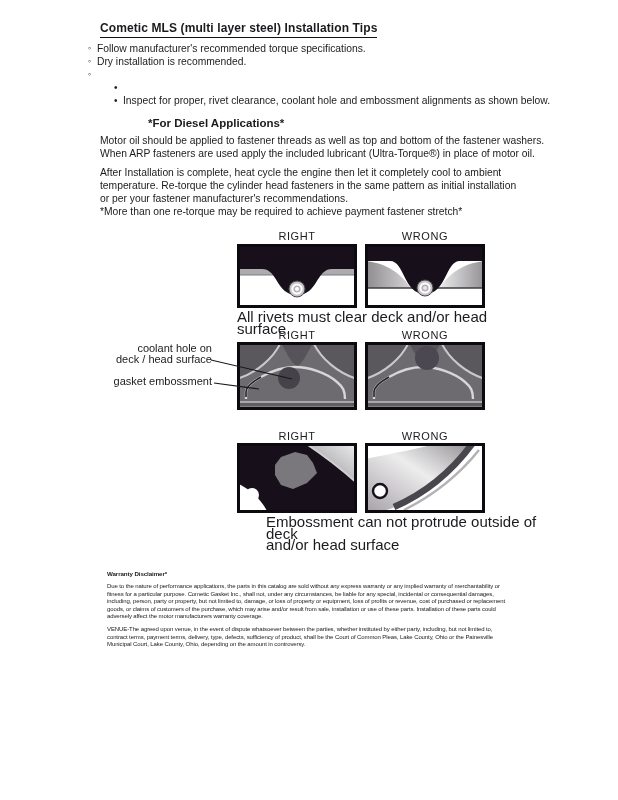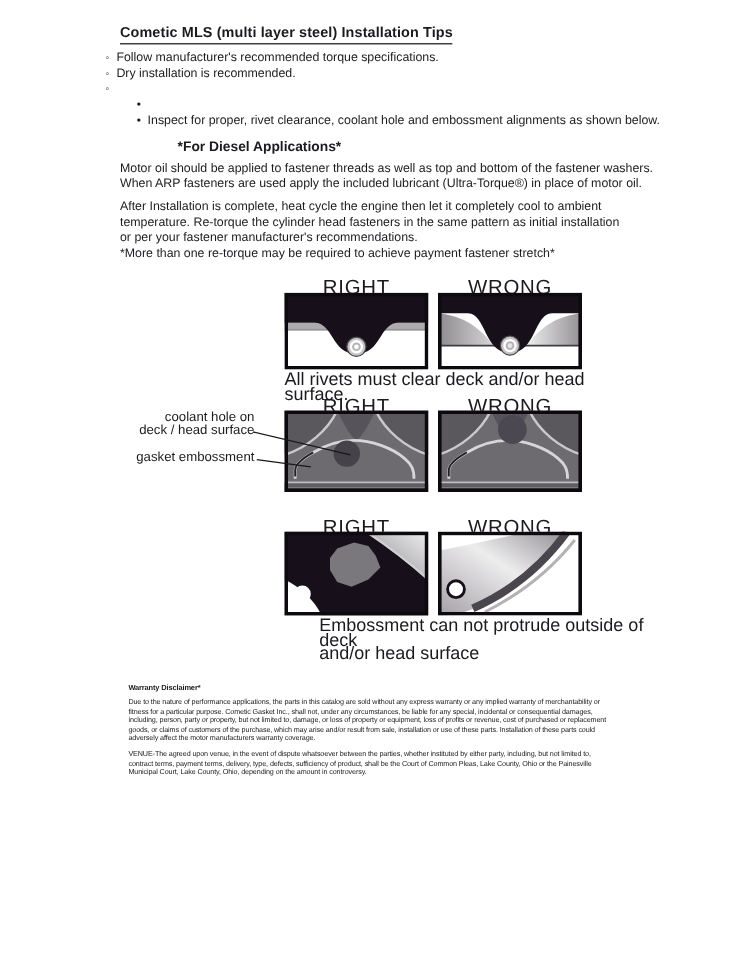--- a/index.html
+++ b/index.html
@@ -9,21 +9,21 @@
   .pre{white-space:pre-line;}
   .title{font-size:12px;font-weight:bold;border-bottom:1.6px solid #111;padding-bottom:2px;
          display:inline-block;letter-spacing:.1px;}
   .body-text{font-size:10.3px;line-height:13px;width:470px;}
   .tips{font-size:10.3px;line-height:13px;}
   .tip{display:flex;align-items:flex-start;}
   .tip .mk{width:9px;flex:0 0 9px;text-align:left;font-size:9px;line-height:13px;}
   .tip.sub{margin-left:26px;}
   .tip.sub .mk{font-size:10px;}
   .h2{font-size:11.5px;font-weight:bold;}
-  .fig-label{font-size:17px;letter-spacing:.6px;width:120px;text-align:center;}
+  .fig-label{font-size:11px;letter-spacing:.6px;width:120px;text-align:center;}
   .caption{font-size:15px;line-height:11.5px;width:300px;}
   .ann{font-size:11px;line-height:11px;text-align:right;width:130px;}
   .legal{width:480px;font-size:6px;line-height:7.4px;letter-spacing:-0.1px;color:#222024;}
   .legal .lg-h{font-weight:bold;font-size:6.2px;margin:0 0 6px 0;}
   .legal p{margin:0 0 6px 0;}
   .code{font-size:11.5px;color:#2a282c;letter-spacing:.2px;}
   svg.panel{display:block;}
 </style>
 </head>
 <body>

